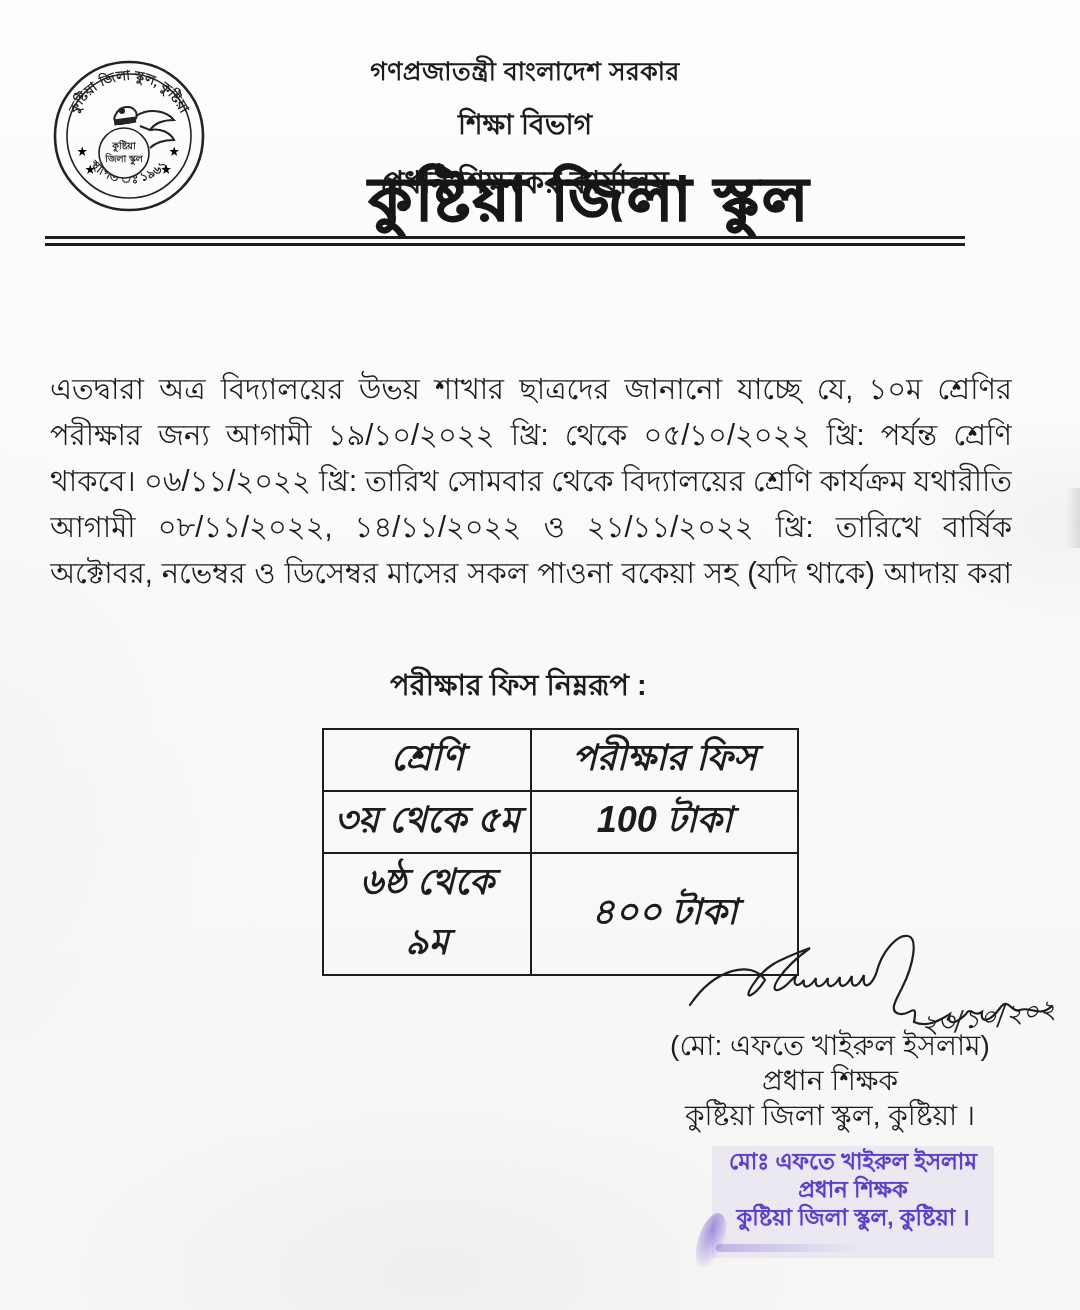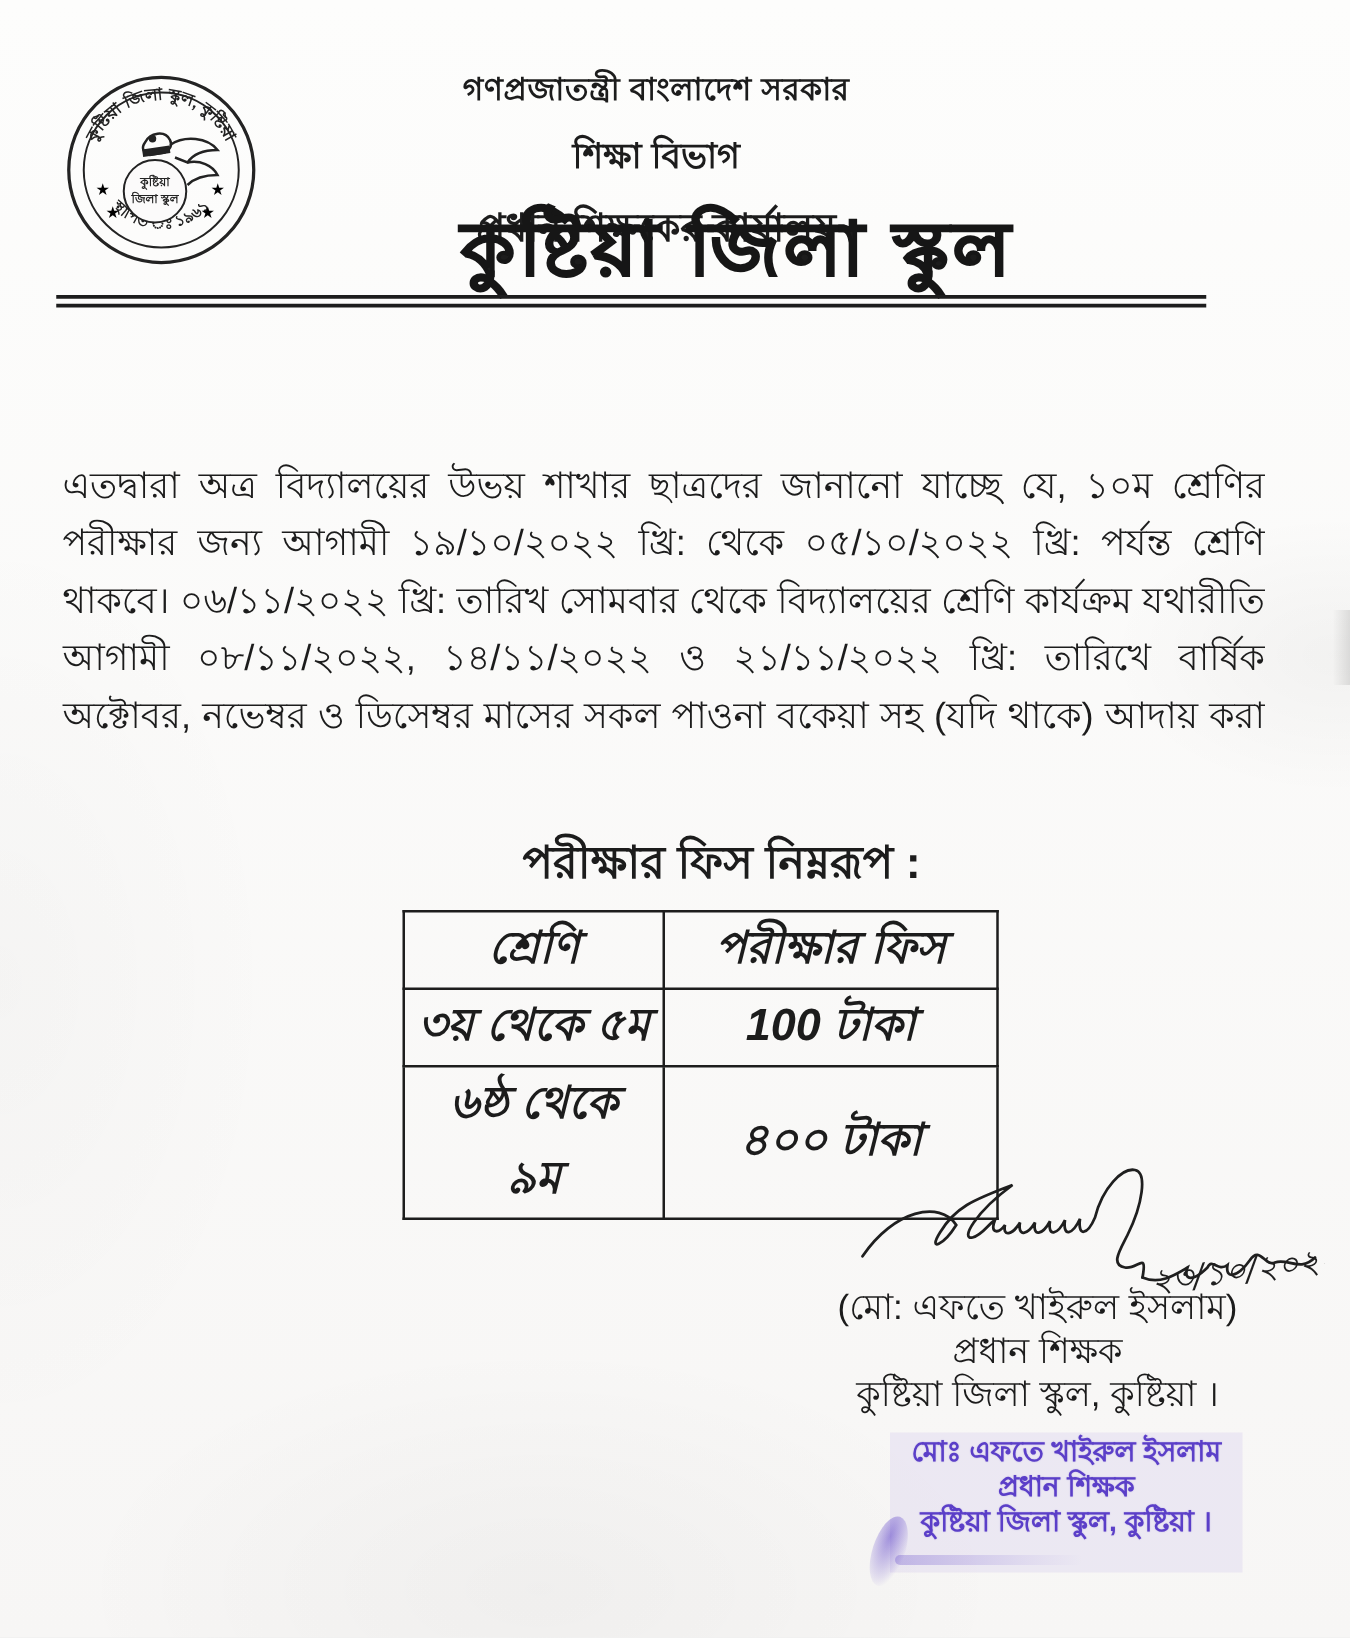--- a/index.html
+++ b/index.html
@@ -29,21 +29,21 @@
   .double-rule{
     position:absolute; left:45px; top:236px; width:920px; height:4px;
     border-top:3px solid #1d1d1d; border-bottom:3px solid #1d1d1d;
   }
   .date-line{position:absolute; top:250px; right:118px; font-size:29px; font-weight:600;}
   
   .body-par{position:absolute; left:50px; top:366px; width:962px; font-size:29px; line-height:46px; font-weight:500;}
   .body-line{text-align:justify; text-align-last:justify; white-space:normal; height:46px; overflow:hidden;}
   .body-line.last{text-align-last:left;}
   
-  .fees-heading{position:absolute; left:418px; top:662px; font-size:36px; font-weight:700;}
+  .fees-heading{position:absolute; left:390px; top:662px; font-size:29px; font-weight:700;}
   table.fees{
     position:absolute; left:322px; top:728px; border-collapse:collapse;
     font-size:36px; font-weight:600; text-align:center;font-style:italic;
   }
   table.fees th, table.fees td{border:2px solid #1d1d1d; padding:0 10px;}
   table.fees th{font-weight:700; height:38px;}
   table.fees td{height:40px;}
   .col-class{width:186px;} .col-fee{width:245px;}
   
   .sig-svg{position:absolute; left:660px; top:930px; width:400px; height:115px;}

